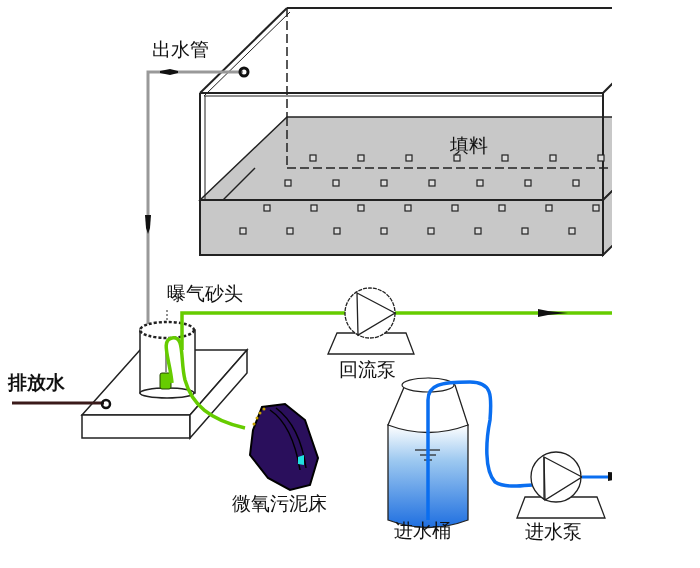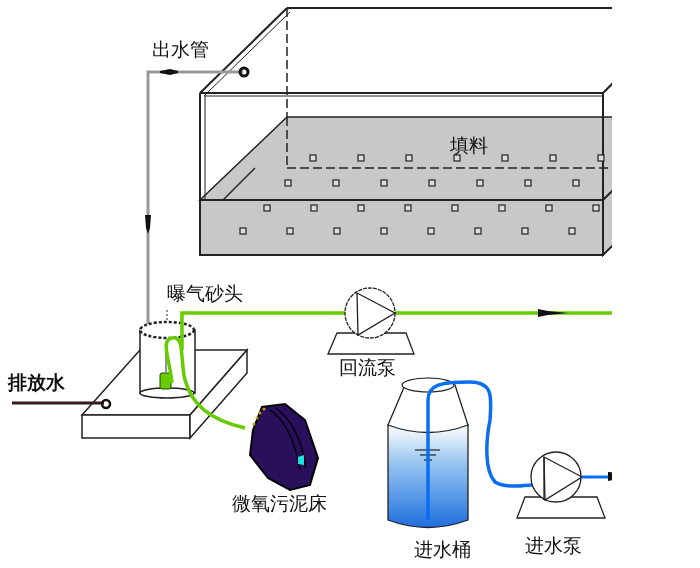--- a/index.html
+++ b/index.html
@@ -148,17 +148,17 @@
     <circle cx="260" cy="413" r="1.5" fill="#c8a000"></circle>
     <circle cx="264" cy="409" r="1.5" fill="#c8a000"></circle>
     <circle cx="254" cy="424" r="1.5" fill="#c8a000"></circle>
   </g>
 </svg>
 
   <span class="lbl" style="left:152px;top:40px;">出水管</span>
   <span class="lbl" style="left:450px;top:136px;">填料</span>
   <span class="lbl" style="left:167px;top:284px;">曝气砂头</span>
   <span class="lbl" style="left:8px;top:373px;font-weight:bold;">排放水</span>
-  <span class="lbl" style="left:339px;top:360px;font-family:Liberation Mono, monospace;">回流泵</span>
+  <span class="lbl" style="left:339px;top:360px;">回流泵</span>
   <span class="lbl" style="left:232px;top:494px;">微氧污泥床</span>
-  <span class="lbl" style="left:394px;top:540px;margin-left:20px;">进水桶</span>
-  <span class="lbl" style="left:525px;top:536px;">进水泵</span>
+  <span class="lbl" style="left:394px;top:521px;">进水桶</span>
+  <span class="lbl" style="left:525px;top:522px;">进水泵</span>
 </div>
 
 </body></html>

